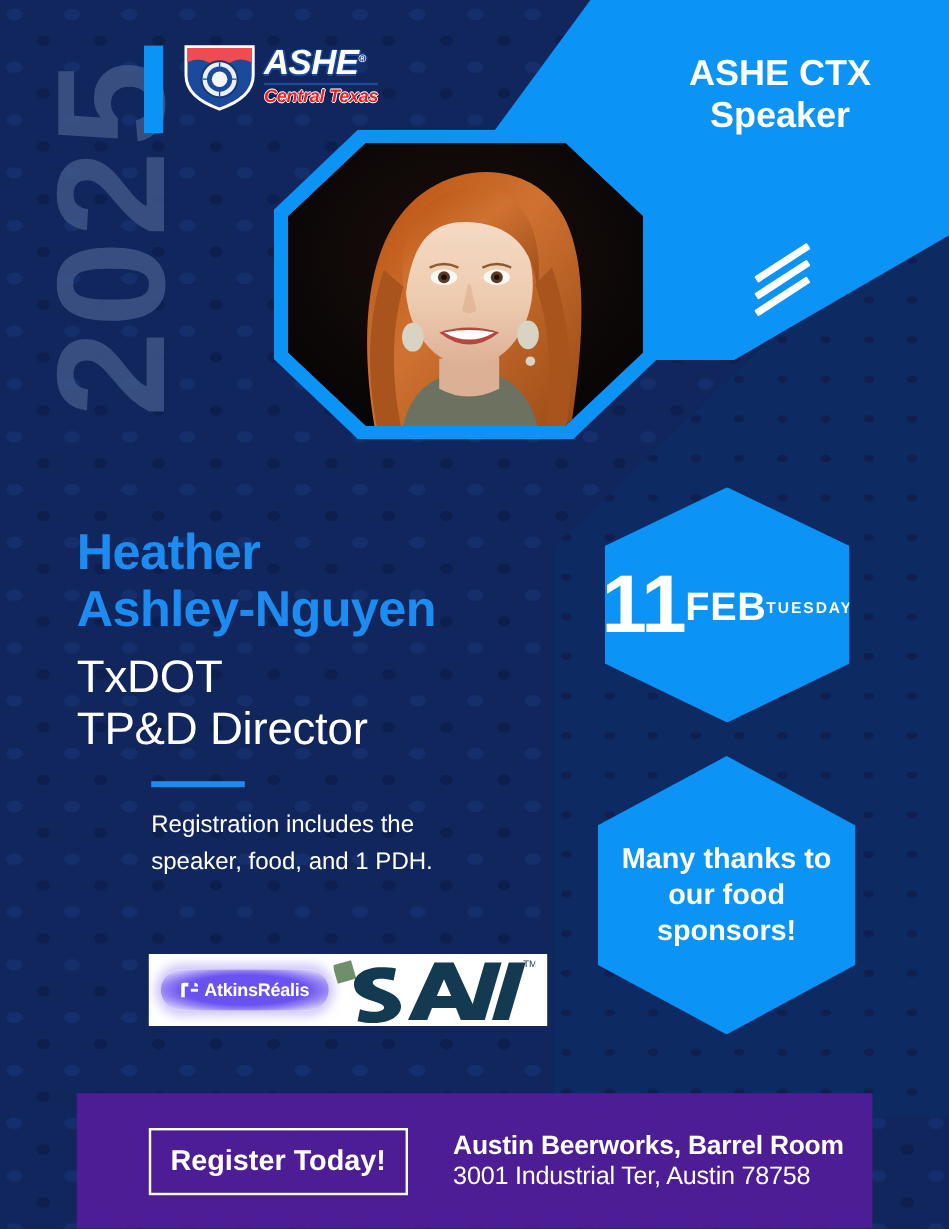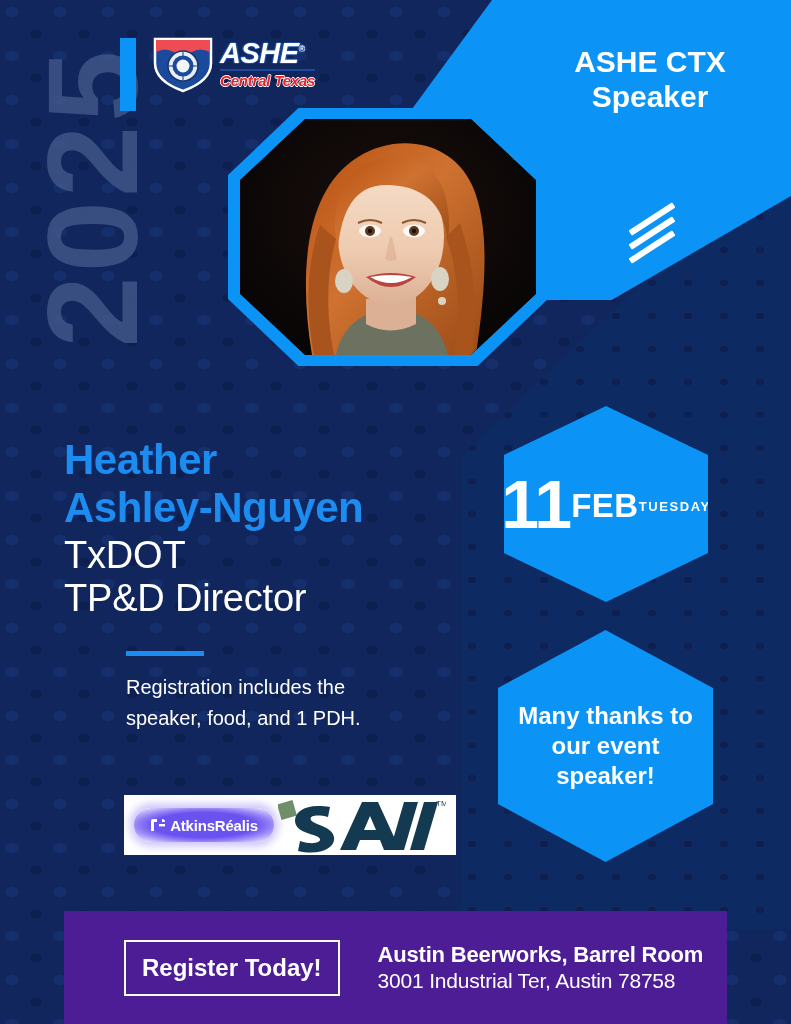--- a/index.html
+++ b/index.html
@@ -93,21 +93,21 @@
     width:296px;height:236px;overflow:hidden;
     clip-path:polygon(22% 0,78% 0,100% 26%,100% 74%,78% 100%,22% 100%,0 74%,0 26%);
     background:#090607;position:relative;
   }
   .face{position:absolute;inset:0;}
 
   
   .name-block{position:absolute;left:64px;top:436px;width:420px;}
   .name1,.name2{color:#1d8cf0;font-weight:bold;font-size:42px;line-height:1.14;letter-spacing:-.5px;}
   .role1,.role2{color:#ffffff;font-size:38px;font-weight:300;line-height:1.14;letter-spacing:-.2px;}
-  .role1{margin-top:2px;}
+  .role1{margin-top:12px;}
 
   .divider{position:absolute;left:126px;top:651px;width:78px;height:5px;background:#1d8cf0;}
 
   .details{position:absolute;left:126px;top:672px;width:330px;color:#fff;font-size:20px;line-height:1.55;font-weight:300;}
 
   
   .sponsorbar{
     position:absolute;left:124px;top:795px;width:332px;height:60px;
     background:#ffffff;display:flex;align-items:center;overflow:hidden;
   }
@@ -290,21 +290,21 @@
     </div>
   </div>
 
   <div class="hex hex-date">
     <div class="d-day">11</div>
     <div class="d-mon">FEB</div>
     <div class="d-dow">TUESDAY</div>
   </div>
 
   <div class="hex hex-thanks">
-    <div class="t-txt">Many thanks to our event speaker!</div>
+    <div class="t-txt">Many thanks to our food sponsors!</div>
   </div>
 
   <div class="bottombar">
     <div class="reg-btn">Register Today!</div>
     <div class="venue">
       <div class="venue-name">Austin Beerworks, Barrel Room</div>
       <div class="venue-addr">3001 Industrial Ter, Austin 78758</div>
     </div>
   </div>
 

